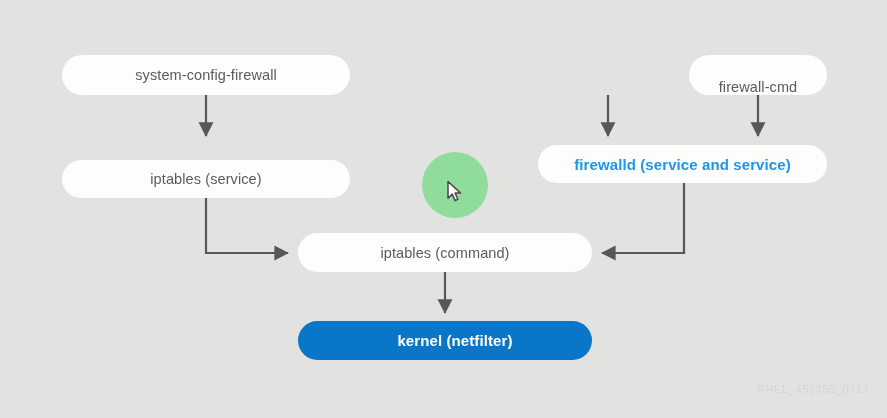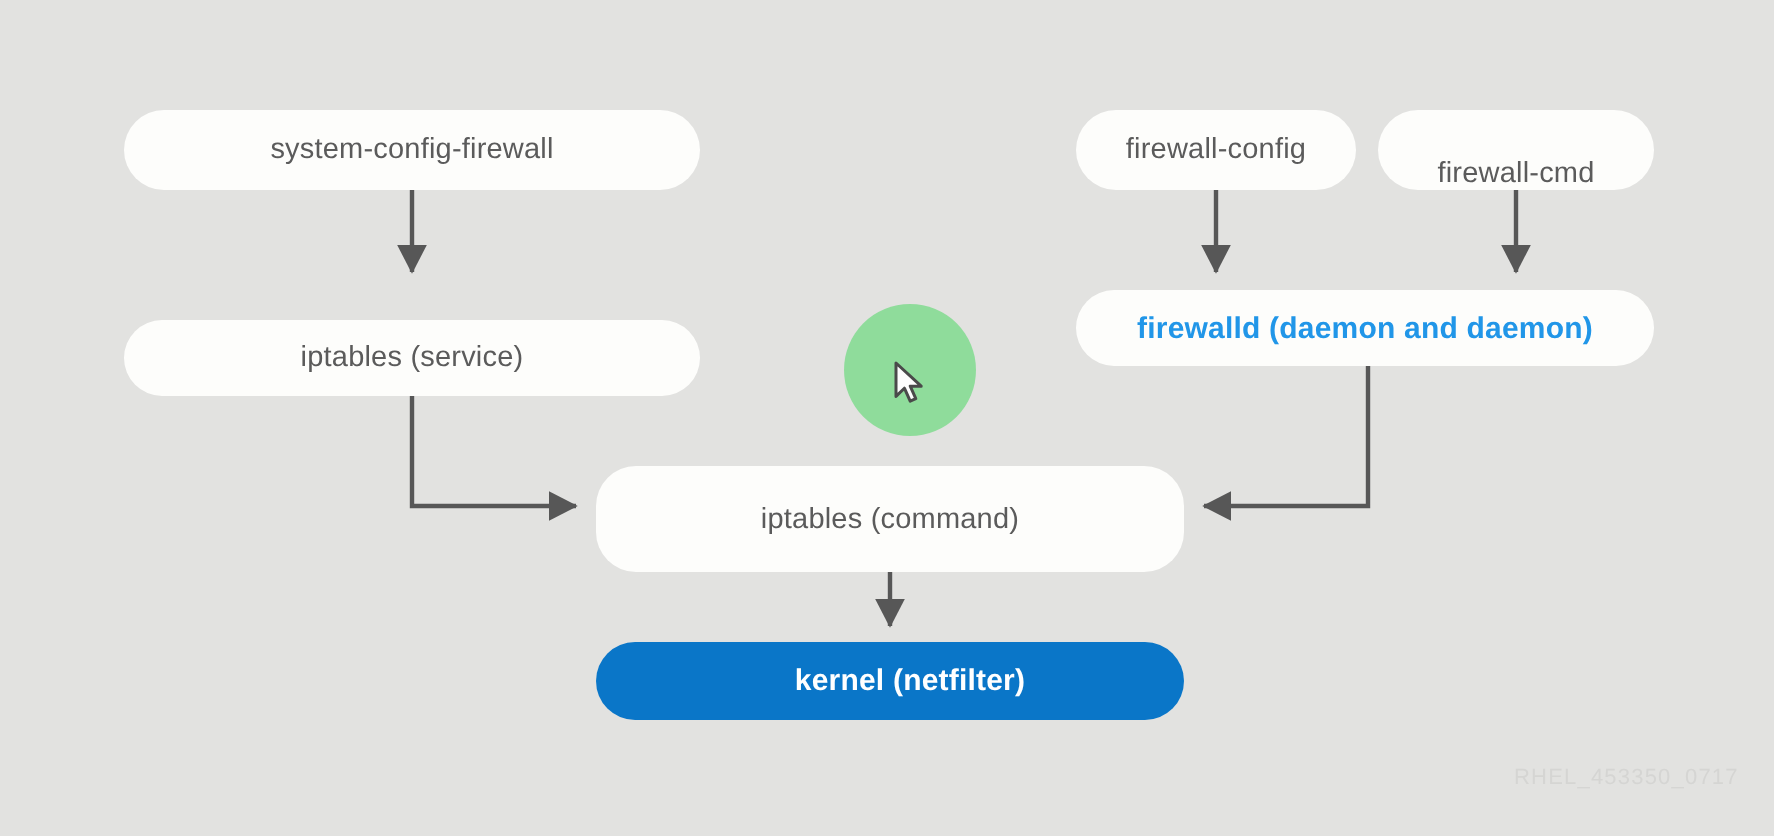--- a/index.html
+++ b/index.html
@@ -108,33 +108,30 @@
   </svg>
 
   <div class="node" style="left:62px; top:55px; width:288px; height:40px;">
     <span class="node-label">system-config-firewall</span>
   </div>
 
   <div class="node" style="left:62px; top:160px; width:288px; height:38px;">
     <span class="node-label">iptables (service)</span>
   </div>
 
-  <div class="node" style="left:538px; top:55px; width:140px; height:40px;">
-    <span class="node-label">firewall-config</span>
-  </div>
 
   <div class="node" style="left:689px; top:55px; width:138px; height:40px;align-items:flex-end;">
     <span class="node-label">firewall-cmd</span>
   </div>
 
   <div class="node accent-text" style="left:538px; top:145px; width:289px; height:38px;">
-    <span class="node-label">firewalld (daemon and daemon)</span>
+    <span class="node-label">firewalld (service and service)</span>
   </div>
 
-  <div class="node" style="left:298px; top:233px; width:294px; height:53px;">
+  <div class="node" style="left:298px; top:233px; width:294px; height:39px;">
     <span class="node-label">iptables (command)</span>
   </div>
 
   <div class="node filled" style="left:298px; top:321px; width:294px; height:39px;padding-left:20px;">
     <span class="node-label">kernel (netfilter)</span>
   </div>
 
   <div class="cursor-highlight" style="left:422px; top:152px; width:66px; height:66px;"></div>
 
   <div class="cursor-pointer" style="left:446px; top:180px; width:20px; height:24px;">

